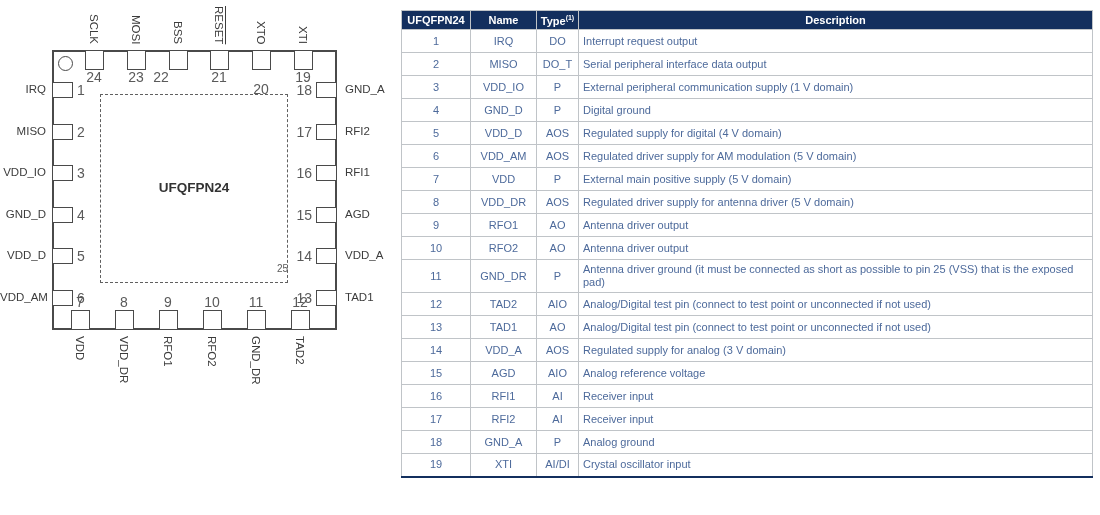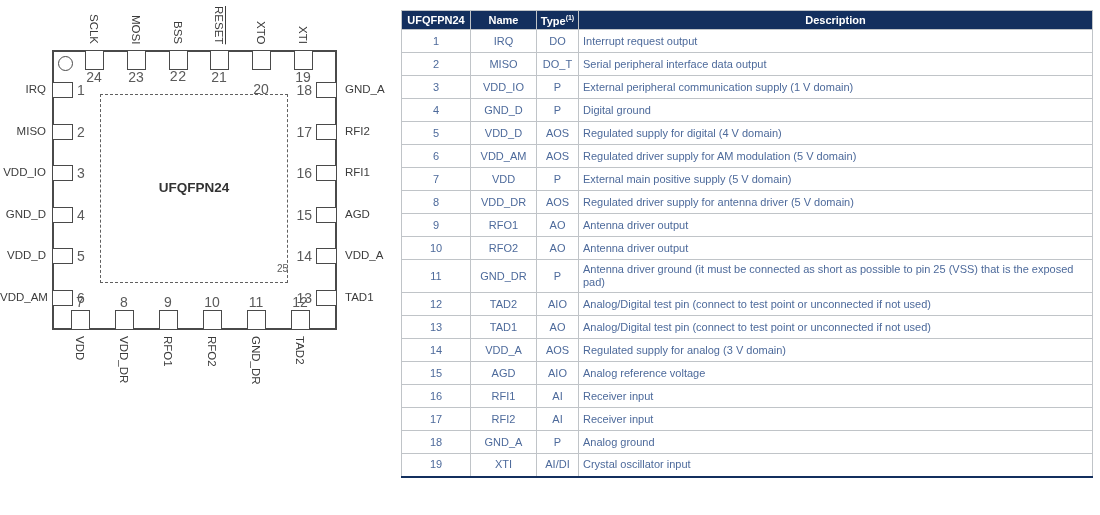--- a/index.html
+++ b/index.html
@@ -77,21 +77,21 @@
     <div class="t1">UFQFPN24</div>
   </div>
 
 <div class="pad" style="left: 84.5px; top: 50px; width: 19px; height: 20px;"></div>
     <div class="pnum center" style="left: 84px; top: 72px; width: 20px;">24</div>
     <div class="plabel vert" style="left: 87px; bottom: 471px;">SCLK</div>
     <div class="pad" style="left: 126.5px; top: 50px; width: 19px; height: 20px;"></div>
     <div class="pnum center" style="left: 126px; top: 72px; width: 20px;">23</div>
     <div class="plabel vert" style="left: 129px; bottom: 471px;">MOSI</div>
     <div class="pad" style="left: 168.5px; top: 50px; width: 19px; height: 20px;"></div>
-    <div class="pnum center" style="left: 168px; top: 72px; width: 20px; font-family: Liberation Mono, monospace;">22</div>
+    <div class="pnum center" style="left: 151px; top: 72px; width: 20px;">22</div>
     <div class="plabel vert" style="left: 171px; bottom: 471px;">BSS</div>
     <div class="pad" style="left: 209.5px; top: 50px; width: 19px; height: 20px;"></div>
     <div class="pnum center" style="left: 209px; top: 72px; width: 20px;">21</div>
     <div class="plabel vert overline" style="left: 212px; bottom: 471px;">RESET</div>
     <div class="pad" style="left: 251.5px; top: 50px; width: 19px; height: 20px;"></div>
     <div class="pnum center" style="left: 251px; top: 72px; width: 20px; margin-top: 12px;">20</div>
     <div class="plabel vert" style="left: 254px; bottom: 471px;">XTO</div>
     <div class="pad" style="left: 293.5px; top: 50px; width: 19px; height: 20px;"></div>
     <div class="pnum center" style="left: 293px; top: 72px; width: 20px;">19</div>
     <div class="plabel vert" style="left: 296px; bottom: 471px;">XTI</div>

